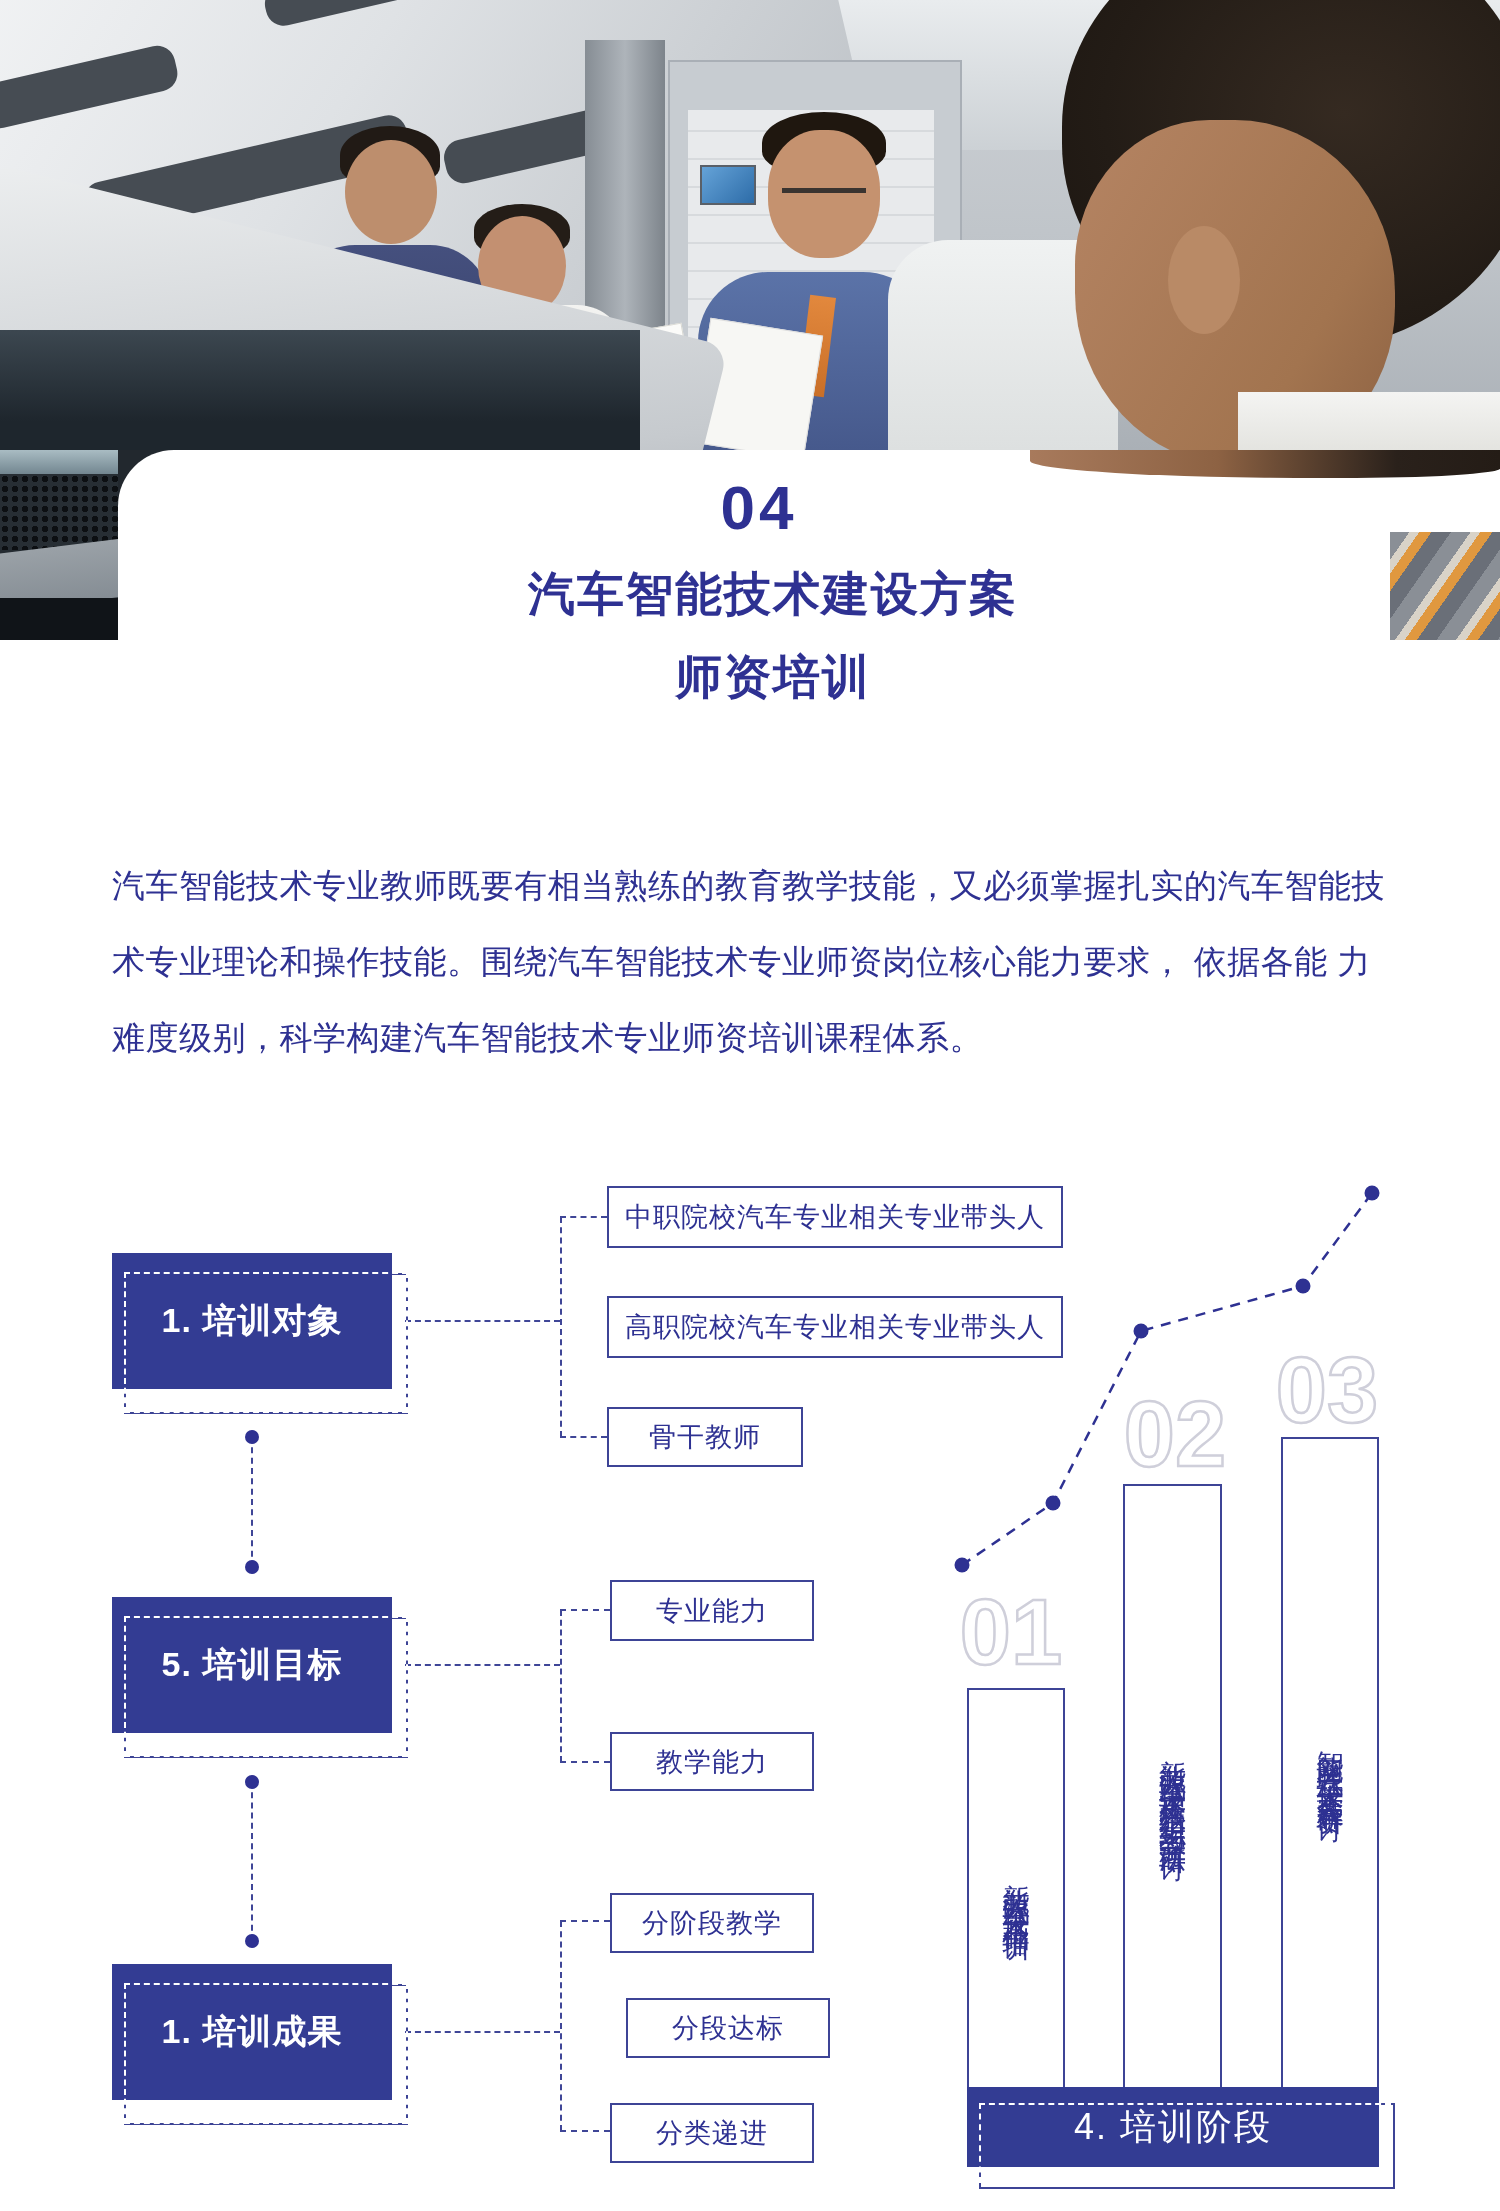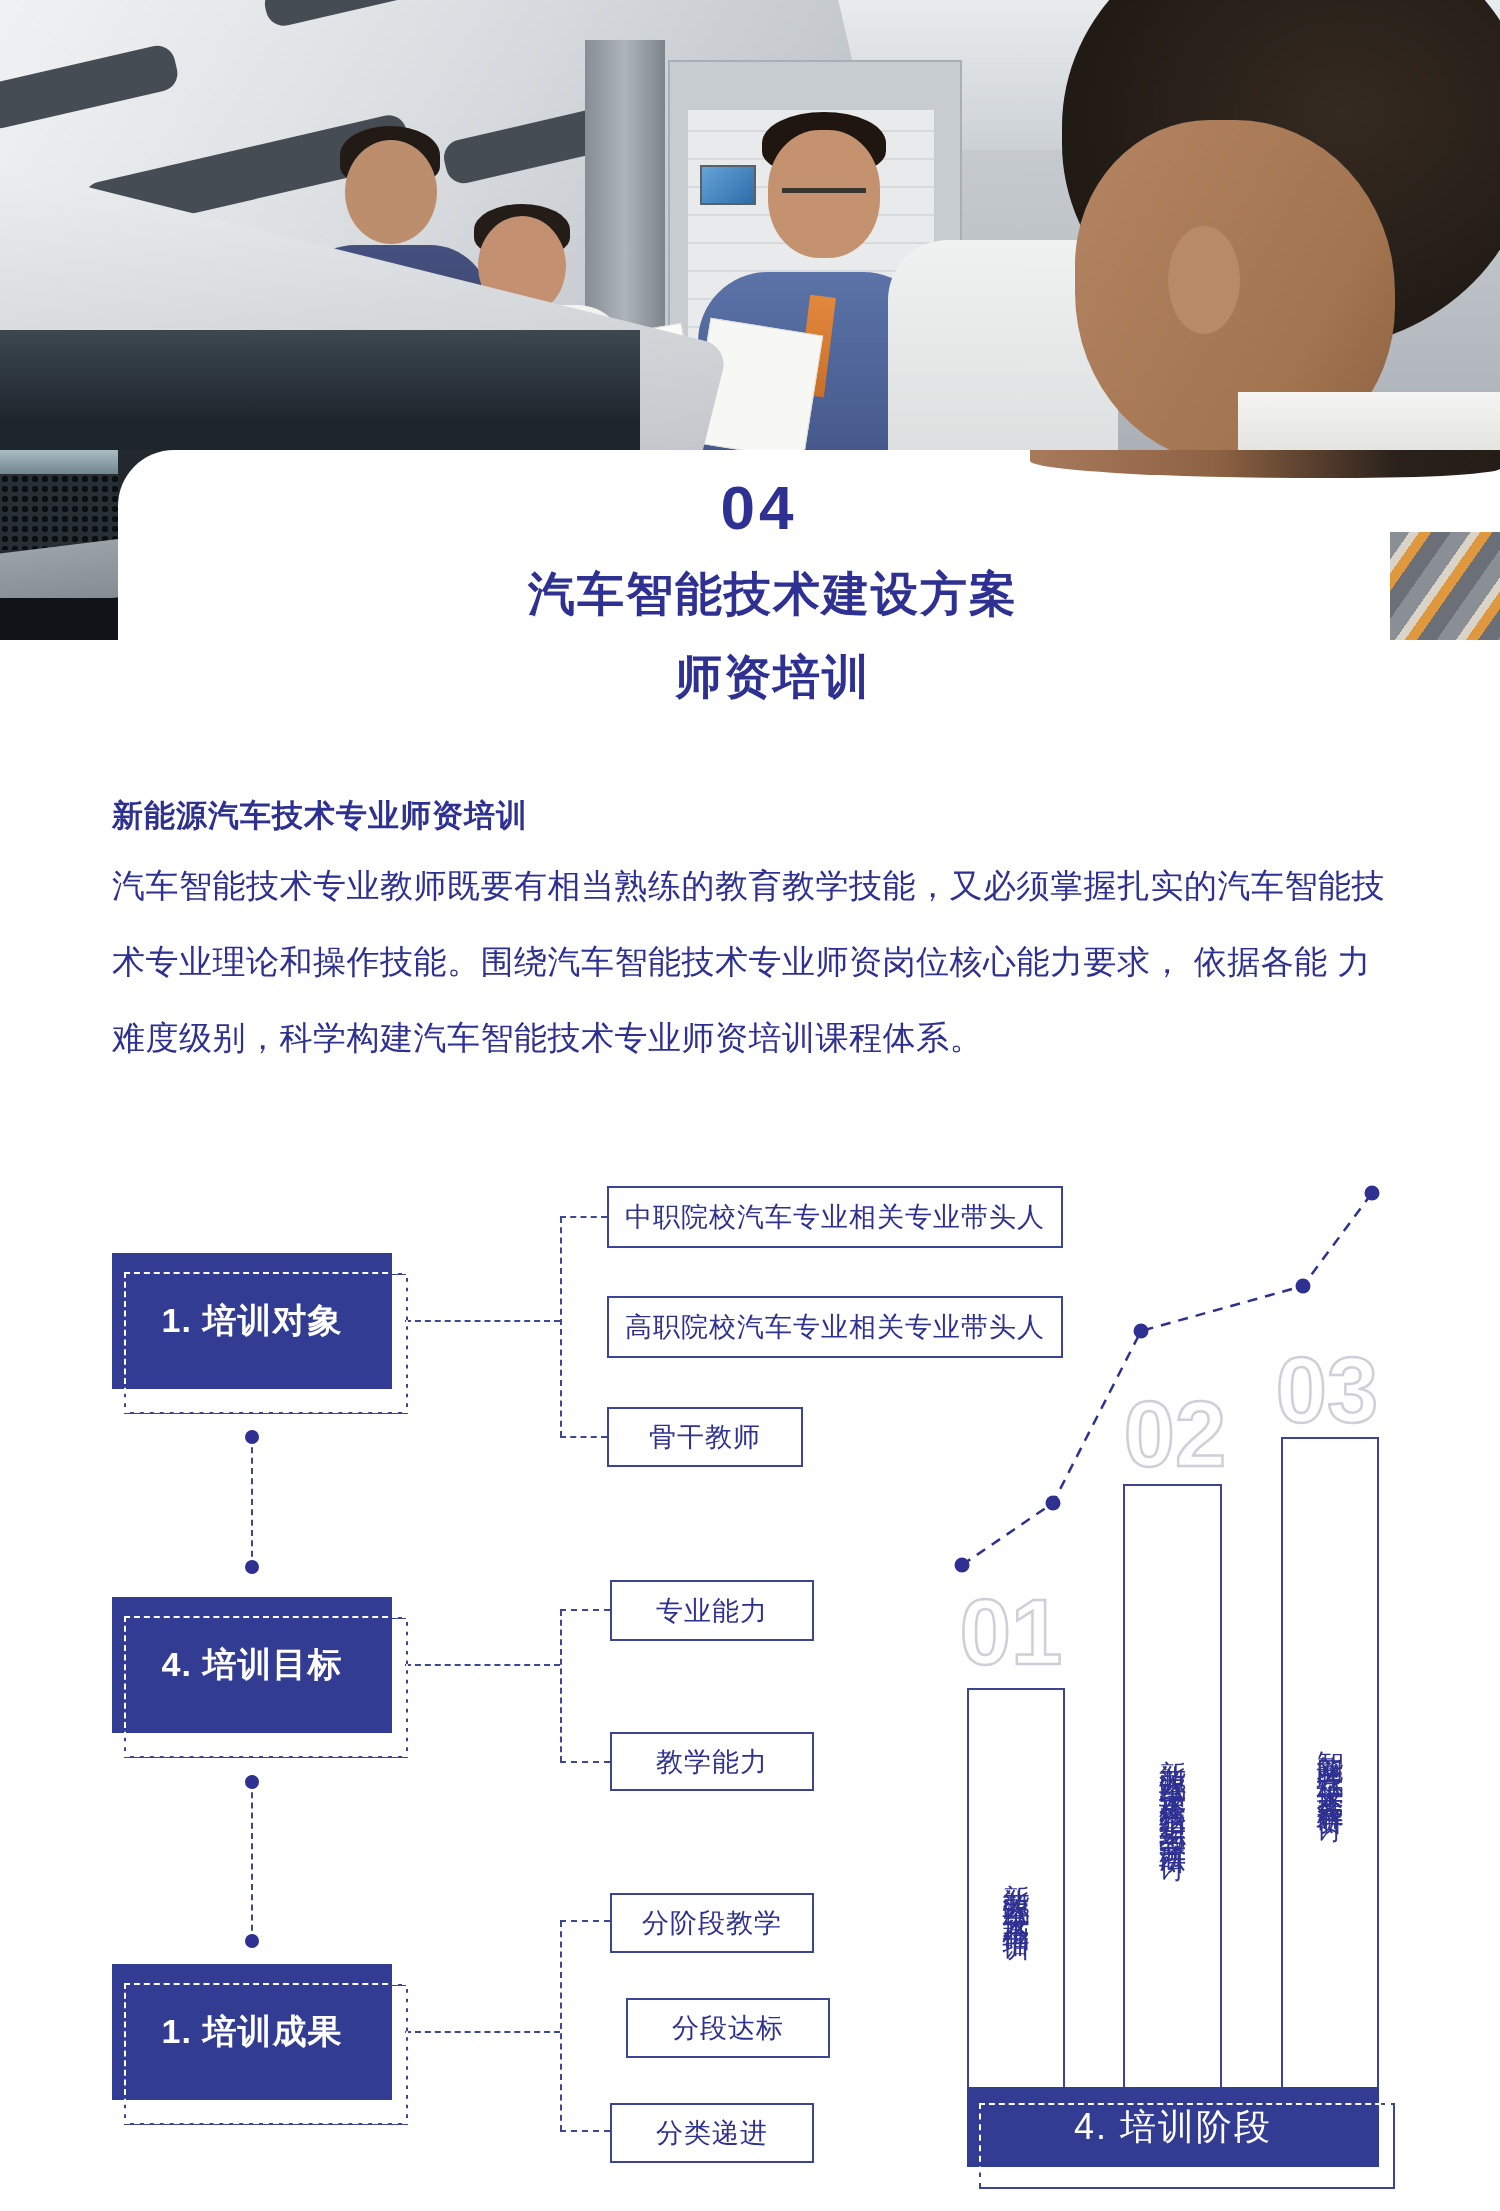--- a/index.html
+++ b/index.html
@@ -136,21 +136,20 @@
   <div id="corner-notch" class="abs"></div>
   <div id="corner-round" class="abs"></div>
   <div id="right-frag" class="abs"></div>
 
   <div id="title-block" class="abs">
     <div id="sec-num">04</div>
     <div class="t-line">汽车智能技术建设方案</div>
     <div class="t-line">师资培训</div>
   </div>
 
-  <div id="intro-heading" class="abs">新能源汽车技术专业师资培训</div>
   <div id="intro-para" class="abs">汽车智能技术专业教师既要有相当熟练的教育教学技能，又必须掌握扎实的汽车智能技术专业理论和操作技能。围绕汽车智能技术专业师资岗位核心能力要求， 依据各能 力难度级别，科学构建汽车智能技术专业师资培训课程体系。</div>
 
   <div class="abs gshadow" style="left:124px;top:1273px;"></div>
   <div class="abs gbox" style="left:112px;top:1253px;">
     <span>1. 培训对象</span>
   </div>
   <div class="abs gdash" style="left:124px;top:1272px;"></div>
 
   <div class="abs ibox" style="left:607px;top:1296px;width:452px;height:58px;">高职院校汽车专业相关专业带头人</div>
   <div class="abs ibox" style="left:607px;top:1186px;width:452px;height:58px;">中职院校汽车专业相关专业带头人</div>
@@ -160,21 +159,21 @@
   <div class="abs dash-h" style="left:560px;top:1216px;width:47px;"></div>
   <div class="abs dash-h" style="left:560px;top:1436px;width:47px;"></div>
   <div class="abs dash-h" style="left:405px;top:1320px;width:155px;"></div>
 
   <div class="abs dash-v" style="left:251px;top:1437px;height:130px;"></div>
   <div class="abs dot" style="left:245px;top:1430px;"></div>
   <div class="abs dot" style="left:245px;top:1560px;"></div>
 
   <div class="abs gshadow" style="left:124px;top:1617px;"></div>
   <div class="abs gbox" style="left:112px;top:1597px;">
-    <span>4. 培训目标</span>
+    <span>5. 培训目标</span>
   </div>
   <div class="abs gdash" style="left:124px;top:1616px;"></div>
 
   <div class="abs ibox" style="left:610px;top:1580px;width:200px;height:57px;">专业能力</div>
   <div class="abs ibox" style="left:610px;top:1732px;width:200px;height:55px;">教学能力</div>
 
   <div class="abs dash-v" style="left:560px;top:1610px;height:152px;"></div>
   <div class="abs dash-h" style="left:560px;top:1609px;width:50px;"></div>
   <div class="abs dash-h" style="left:560px;top:1761px;width:50px;"></div>
   <div class="abs dash-h" style="left:405px;top:1664px;width:155px;"></div>

